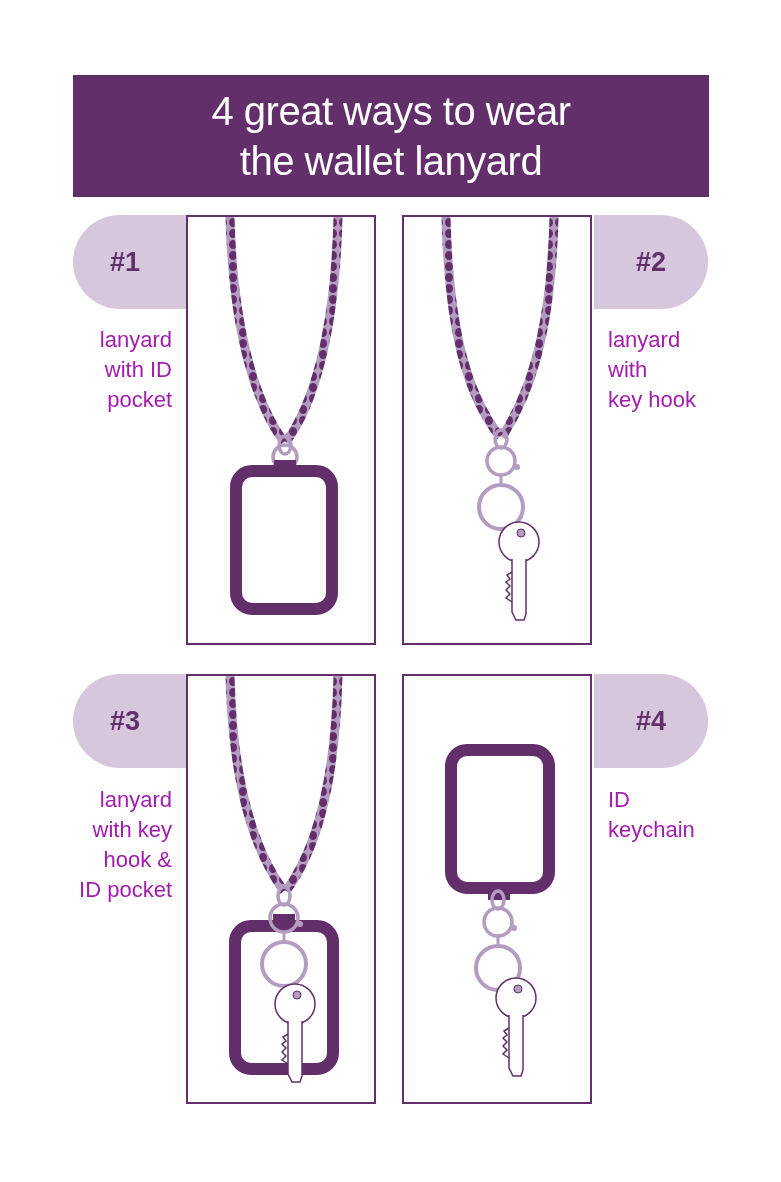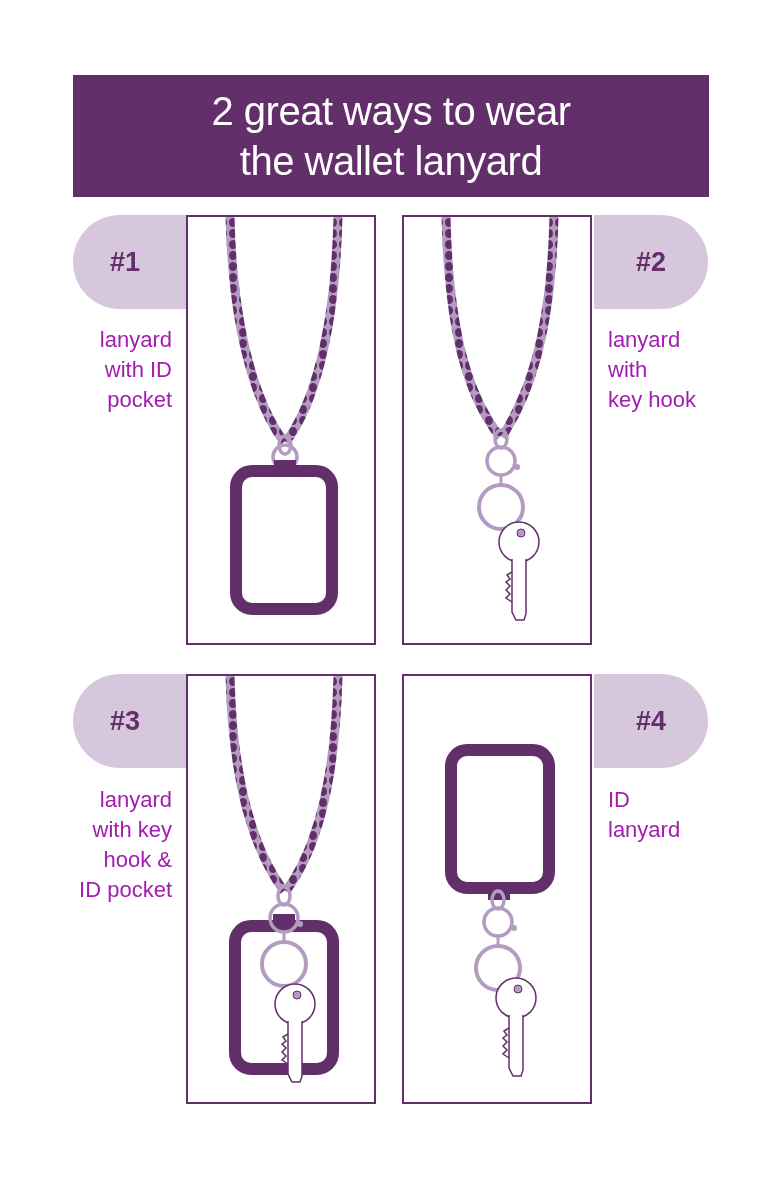--- a/index.html
+++ b/index.html
@@ -35,21 +35,21 @@
       <ellipse cx="0" cy="0" rx="6" ry="9" fill="none" stroke="#b39cc0" stroke-width="3.5"></ellipse>
       <circle cx="0" cy="22" r="14" fill="none" stroke="#b39cc0" stroke-width="3.5"></circle>
       <circle cx="16" cy="28" r="3" fill="#b39cc0"></circle>
       <line x1="0" y1="36" x2="0" y2="46" stroke="#b39cc0" stroke-width="3"></line>
       <circle cx="0" cy="68" r="22" fill="none" stroke="#b39cc0" stroke-width="4"></circle>
     </g>
   </defs>
 </svg>
 
 <div class="banner">
-  <div class="banner-title">2 great ways to wear
+  <div class="banner-title">4 great ways to wear
 the wallet lanyard</div>
 </div>
 
 <div class="pill pill-left" style="left:73px;top:215px;width:114px;">
   <span class="pill-label" style="margin-right:10px;">#1</span>
 </div>
 <div class="desc desc-left" style="left:60px;top:325px;width:112px;">lanyard
 with ID
 pocket</div>
 <div class="panel" style="left:186px;top:215px;">
@@ -93,21 +93,21 @@
     <rect x="47" y="250" width="98" height="143" rx="16" fill="none" stroke="#632f6b" stroke-width="12"></rect>
     <use href="#clasp" x="96" y="220"></use>
     <use href="#key" x="107" y="328"></use>
   </svg>
 </div>
 
 <div class="pill pill-right" style="left:594px;top:674px;width:114px;">
   <span class="pill-label">#4</span>
 </div>
 <div class="desc desc-right" style="left:608px;top:785px;width:120px;">ID
-lanyard</div>
+keychain</div>
 <div class="panel" style="left:402px;top:674px;">
   <svg width="190" height="430">
     <rect x="47" y="74" width="98" height="138" rx="16" fill="none" stroke="#632f6b" stroke-width="12"></rect>
     <rect x="84" y="212" width="22" height="12" fill="#632f6b"></rect>
     <use href="#clasp" x="94" y="224"></use>
     <use href="#key" x="112" y="322"></use>
   </svg>
 </div>
 
 </body></html>

